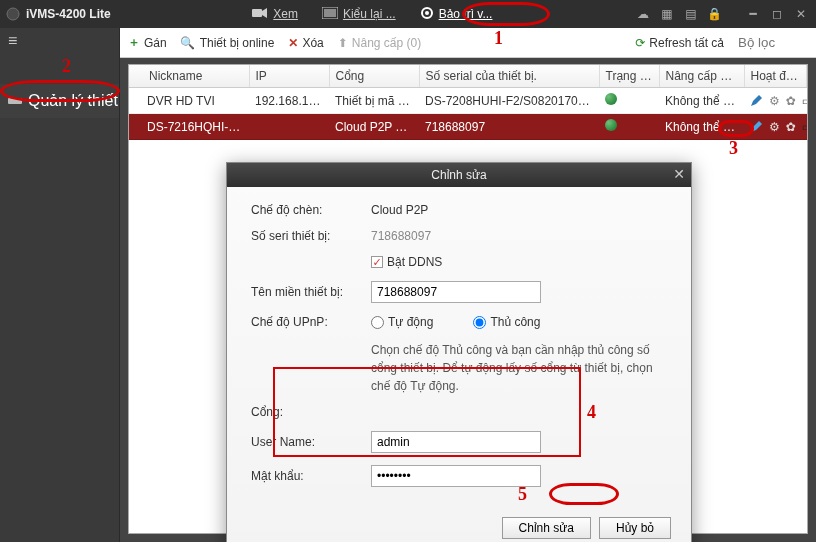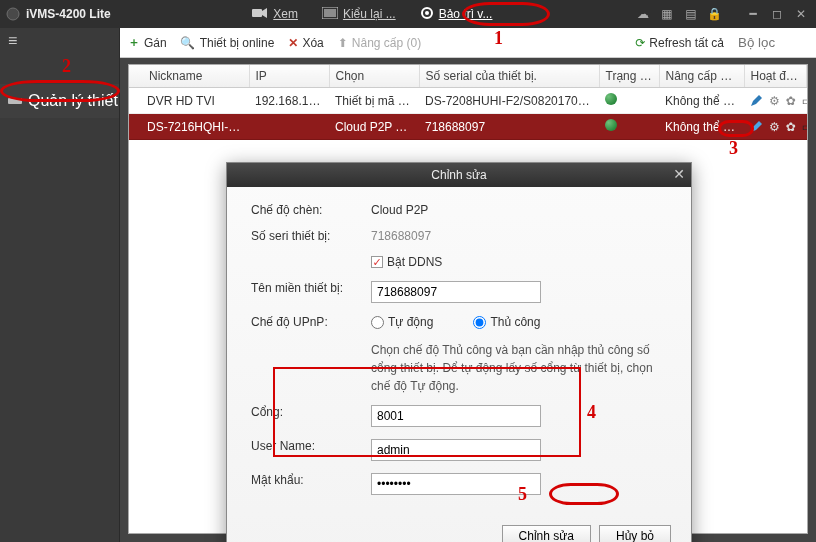--- a/index.html
+++ b/index.html
@@ -33,21 +33,21 @@
   tr.row-selected { background:#8e1b1b; color:#fff; }
   tr.row-selected td { border-bottom:1px solid #7a1515;}
   .ops { display:flex; gap:6px; align-items:center;}
   .opicon { width:14px; height:14px; display:inline-flex; align-items:center; justify-content:center; cursor:pointer;}
 
   
   .dialog { position:absolute; left:226px; top:162px; width:466px; background:linear-gradient(#fbfbfb,#f3f3f3); border:1px solid #888; box-shadow:0 4px 18px rgba(0,0,0,0.4); font-size:12px; color:#333;}
   .dialog .dhead { height:24px; background:linear-gradient(#4a4a4a,#2e2e2e); color:#eee; display:flex; align-items:center; justify-content:center; position:relative; font-size:12px;}
   .dialog .dhead .close { position:absolute; right:6px; top:3px; cursor:pointer; color:#ccc; font-size:14px;}
   .dialog .dbody { padding:16px 24px 8px 24px; }
-  .frow { display:flex; align-items:flex-start; margin-bottom:12px; }
+  .frow { display:flex; align-items:center; margin-bottom:12px; }
   .frow .lab { width:120px; color:#333; padding-right:8px;}
   .frow .val { flex:1; }
   .dialog input[type=text], .dialog input[type=password] { width:170px; padding:3px 5px; border:1px solid #aaa; font-size:12px; background:#fff;}
   .dialog .radio-wrap { display:flex; align-items:center; gap:40px;}
   .dialog .radio-wrap label { display:flex; align-items:center; gap:4px; cursor:pointer;}
   .dialog .note { color:#555; margin:4px 0 10px 120px; line-height:1.5; width:300px;}
   .dialog .checkbox-wrap { display:flex; align-items:center; gap:4px; color:#333;}
   .dialog .checkbox-box { width:12px; height:12px; border:1px solid #999; background:#fff; display:flex; align-items:center; justify-content:center; }
   .dialog .checkbox-box.checked::after { content:"✓"; color:#d33; font-size:11px; line-height:11px;}
   .dfoot { display:flex; justify-content:flex-end; gap:8px; padding:10px 20px 14px 0;}
@@ -173,21 +173,21 @@
               <col style="width:90px">
               <col style="width:180px">
               <col style="width:60px">
               <col style="width:85px">
               <col>
           </colgroup>
           <thead>
             <tr>
               <th>Nickname</th>
               <th>IP</th>
-              <th>Chọn</th>
+              <th>Cổng</th>
               <th>Số serial của thiết bị.</th>
               <th>Trạng thái ...</th>
               <th>Nâng cấp vi ch...</th>
               <th>Hoạt động</th>
             </tr>
           </thead>
           <tbody>
             <tr class="row-normal">
               <td>DVR HD TVI</td>
               <td>192.168.1.100</td>
@@ -269,21 +269,20 @@
           </label>
         <label>
             <input type="radio" name="upnp" checked="" style="">
             <span>Thủ công</span>
           </label>
       </div>
     </div>
     <div class="note">Chọn chế độ Thủ công và bạn cần nhập thủ công số cổng thiết bị. Để tự động lấy số cổng từ thiết bị, chọn chế độ Tự động.</div>
     <div class="frow">
       <div class="lab">Cổng:</div>
-      <div class="val"><input type="text" value="8001" style=""></div>
     </div>
     <div class="frow">
       <div class="lab">User Name:</div>
       <div class="val"><input type="text" value="admin" style=""></div>
     </div>
     <div class="frow">
       <div class="lab">Mật khẩu:</div>
       <div class="val"><input type="text" value="••••••••" style=""></div>
     </div>
   </div>

